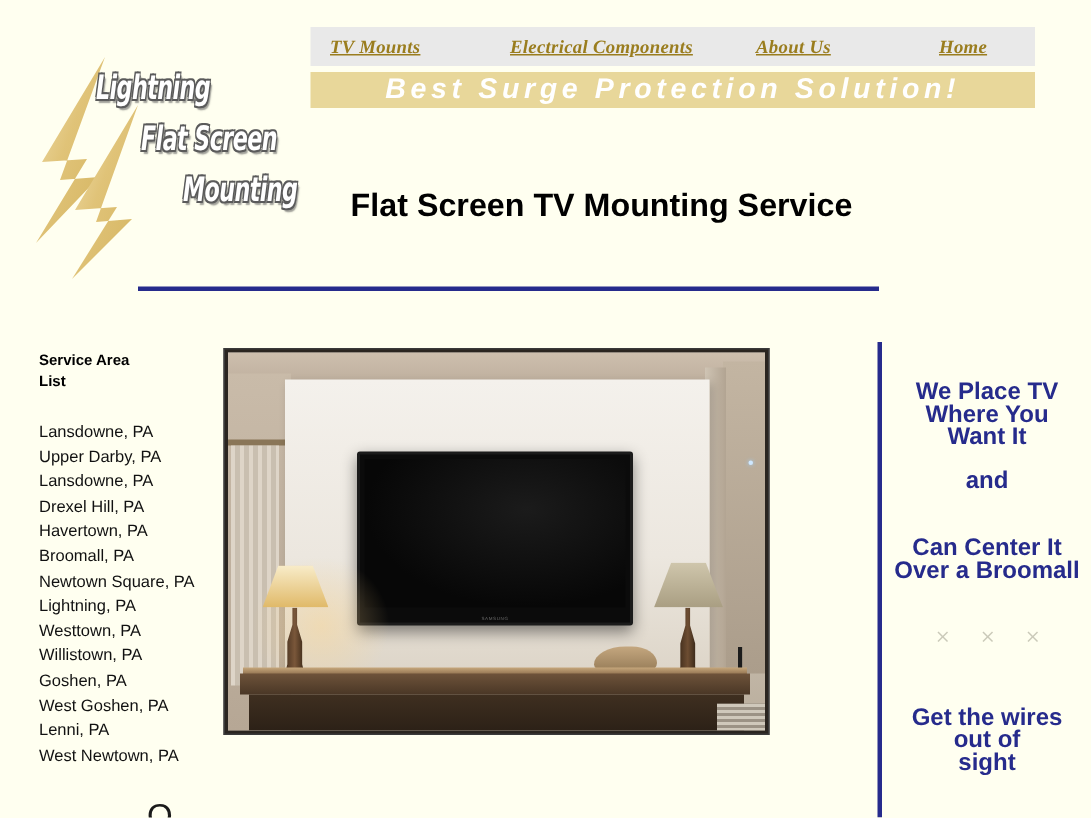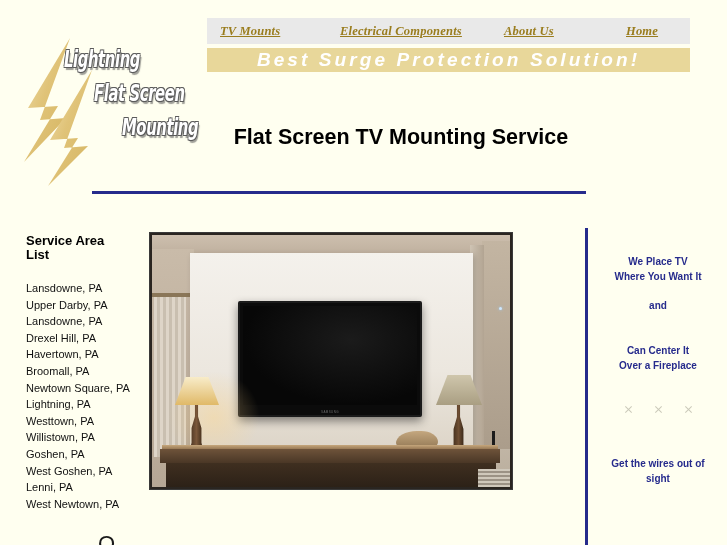--- a/index.html
+++ b/index.html
@@ -134,21 +134,21 @@
   
   #left-column {
     position: absolute;
     left: 26px;
     top: 234px;
     width: 110px;
   }
   #service-area-heading {
     font-family: "Liberation Sans", sans-serif;
     font-weight: bold;
-    font-size: 13px;
+    font-size: 10px;
     color: #000;
     line-height: 13.5px;
     margin-bottom: 19px;
     white-space: pre-line;
   }
   .service-area-item {
     font-family: Liberation Sans, sans-serif;
     font-size: 11px;
     color: #111;
     line-height: 16.6px;
@@ -300,21 +300,21 @@
   #right-column {
     position: absolute;
     left: 596px;
     top: 240px;
     width: 124px;
     text-align: center;
   }
   .right-text {
     font-family: "Liberation Sans", sans-serif;
     font-weight: bold;
-    font-size: 10px;
+    font-size: 16px;
     color: #262b8c;
     line-height: 15px;
     white-space: pre-line;
   }
   #rc-block-0 { margin-top: 14px; }
   #rc-block-1 { margin-top: 14px; }
   #rc-block-2 { margin-top: 30px; }
   #broken-images {
     margin-top: 32px;
     display: flex;
@@ -424,21 +424,21 @@
     <div class="ph-vent"></div>
   </div>
 </div>
 
 <div id="right-divider"></div>
 <div id="right-column">
   <div class="right-text" id="rc-block-0">We Place TV
 Where You Want It</div>
   <div class="right-text" id="rc-block-1">and</div>
   <div class="right-text" id="rc-block-2">Can Center It
-Over a Fireplace</div>
+Over a Broomall</div>
 
   <div id="broken-images">
     <span class="broken-img"></span>
     <span class="broken-img"></span>
     <span class="broken-img"></span>
   </div>
 
   <div class="right-text" id="rc-block-3">Get the wires out of
 sight</div>
 </div>

